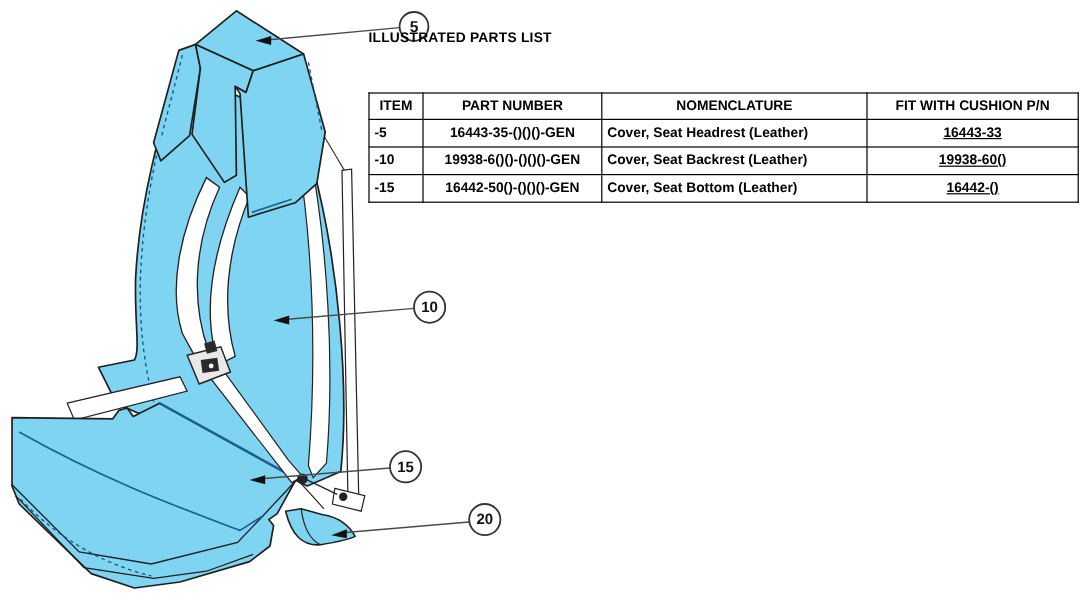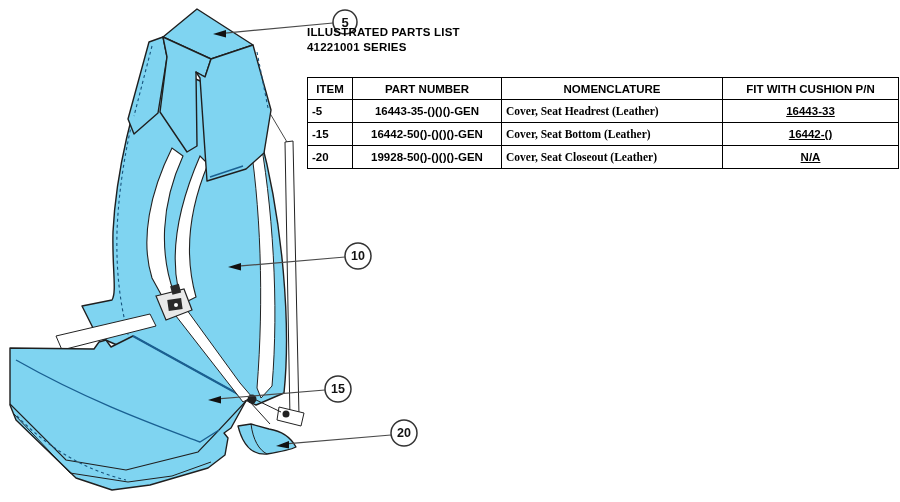--- a/index.html
+++ b/index.html
@@ -8,21 +8,21 @@
   .diagram-svg{position:absolute;left:0;top:0;}
   .title-block{position:absolute;left:307px;top:25px;width:591px;text-align:left;
                font-weight:bold;font-size:11.5px;line-height:14.5px;letter-spacing:.2px;}
   table.parts{position:absolute;left:307px;top:77px;width:591px;border-collapse:collapse;
               table-layout:fixed;font-size:11.5px;font-weight:bold;}
   table.parts th,table.parts td{border:1.6px solid #000;height:22px;padding:0 4px;
               overflow:hidden;white-space:nowrap;}
   table.parts th{text-align:center;height:21px;}
   td.c-item{text-align:left;padding-left:5px;}
   td.c-part{text-align:center;padding-left:8px;}
-  td.c-nom{text-align:left;padding-left:10px;font-family:Liberation Serif, serif;}
+  td.c-nom{text-align:left;padding-left:10px;}
   td.c-fit{text-align:center;text-decoration:underline;}
   .w-item{width:45px;} .w-part{width:149px;} .w-nom{width:221px;} .w-fit{width:176px;}
 </style>
 </head>
 <body>
 
 <div class="canvas">
 
   <svg class="diagram-svg" width="440" height="502" viewBox="0 0 440 502">
 
@@ -106,21 +106,20 @@
     <g>
       <line x1="391" y1="435" x2="283" y2="444.2" stroke="#4a4a4a" stroke-width="1.2"></line>
       <polygon points="276,446 289,441 289,448.5" fill="#111"></polygon>
       <circle cx="404" cy="433" r="13" fill="#fff" stroke="#333" stroke-width="1.5"></circle>
       <text x="404" y="433" text-anchor="middle" dominant-baseline="central" font-size="12.5" font-weight="bold" fill="#111">20</text>
     </g>
   </svg>
 
   <div class="title-block">
     <div>ILLUSTRATED PARTS LIST</div>
-    <div>41221001 SERIES</div>
   </div>
 
   <table class="parts">
     <colgroup>
       <col class="w-item">
         <col class="w-part">
         <col class="w-nom">
         <col class="w-fit">
     </colgroup>
     <thead>
@@ -132,26 +131,26 @@
       </tr>
     </thead>
     <tbody>
       <tr>
         <td class="c-item">-5</td>
         <td class="c-part">16443-35-()()()-GEN</td>
         <td class="c-nom">Cover, Seat Headrest (Leather)</td>
         <td class="c-fit">16443-33</td>
       </tr>
       <tr>
+        <td class="c-item">-10</td>
+        <td class="c-part">19938-6()()-()()()-GEN</td>
+        <td class="c-nom">Cover, Seat Backrest (Leather)</td>
+        <td class="c-fit">19938-60()</td>
+      </tr>
+      <tr>
         <td class="c-item">-15</td>
         <td class="c-part">16442-50()-()()()-GEN</td>
         <td class="c-nom">Cover, Seat Bottom (Leather)</td>
         <td class="c-fit">16442-()</td>
-      </tr>
-      <tr>
-        <td class="c-item">-20</td>
-        <td class="c-part">19928-50()-()()()-GEN</td>
-        <td class="c-nom">Cover, Seat Closeout (Leather)</td>
-        <td class="c-fit">N/A</td>
       </tr>
     </tbody>
   </table>
 </div>
 
 </body></html>

